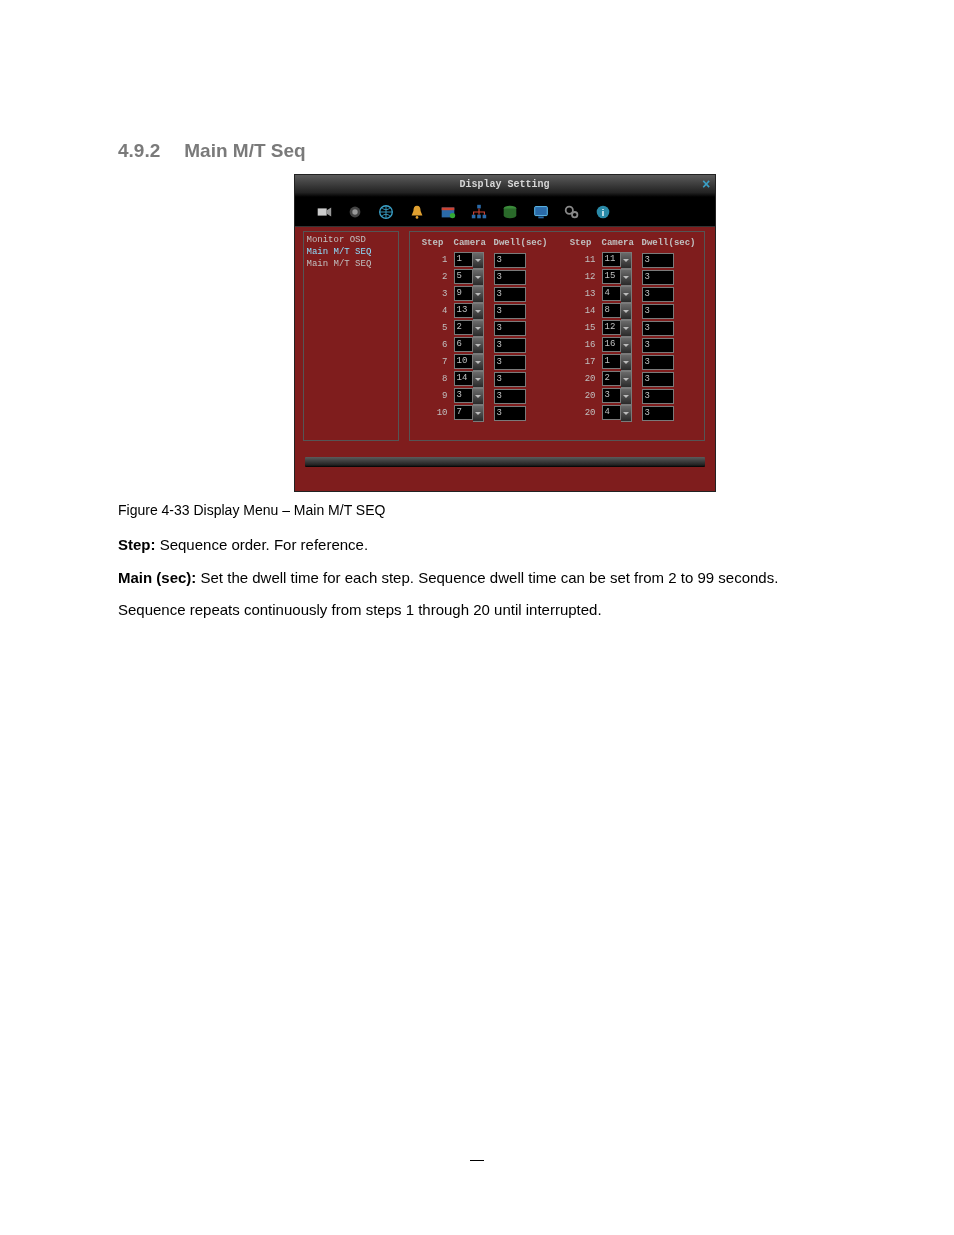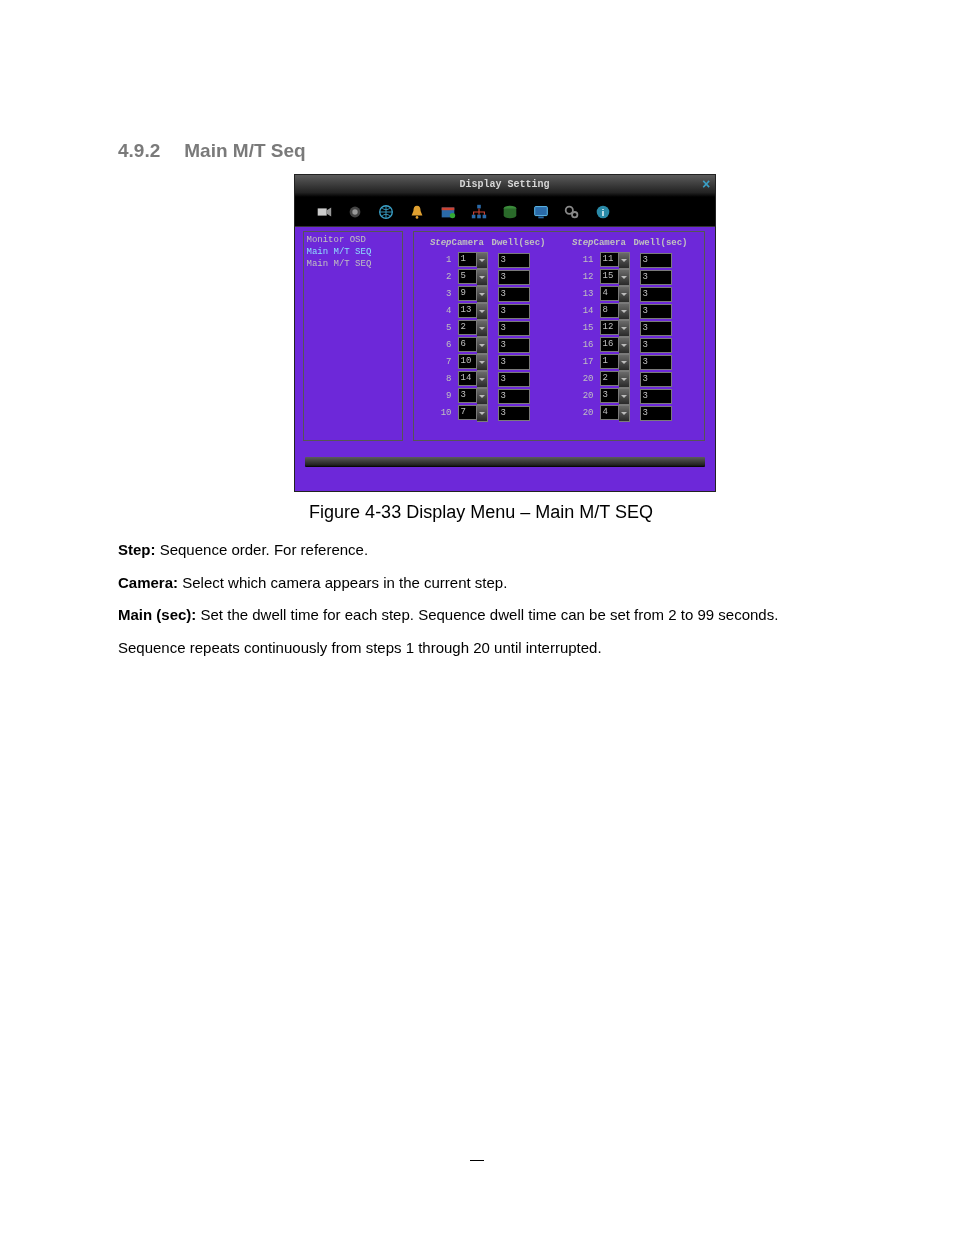--- a/index.html
+++ b/index.html
@@ -27,21 +27,21 @@
     display: inline-block;
     margin-right: 24px;
   }
   .figure-wrap {
     text-align: center;
     margin-top: 6px;
   }
   .dialog {
     display: inline-block;
     width: 420px;
-    background: #6d28d9;
+    background: #7f1d1d;
     border: 1px solid #222;
     text-align: left;
     font-family: "Courier New", monospace;
     font-size: 9px;
     color: #c0c0c0;
     position: relative;
     padding-bottom: 24px;
     margin-left: 47px;
   }
   .cursor {
@@ -121,21 +121,21 @@
     display: flex;
     gap: 18px;
   }
   .seq-col { }
   .hdr-row {
     display: flex;
     color: #c0c0c0;
     font-weight: bold;
     margin-bottom: 4px;
   }
-  .hdr-step { width: 30px; text-align: right; padding-right: 0; font-style: italic; }
+  .hdr-step { width: 30px; text-align: center; padding-right: 6px; }
   .hdr-cam  { width: 40px; }
   .hdr-dwell{ width: 54px; }
   .seq-row {
     display: flex;
     align-items: center;
     height: 16px;
     margin-bottom: 1px;
   }
   .c-step {
     width: 30px;
@@ -182,22 +182,22 @@
     background: #000;
     color: #c0c0c0;
   }
   .footer-bar {
     margin: 16px 10px 0 10px;
     height: 10px;
     background: linear-gradient(#5b5b5b,#222 80%,#000);
     border-radius: 1px;
   }
   .caption {
-    text-align: center;
-    font-size: 18px;
+    text-align: left;
+    font-size: 14px;
     color: #000;
     margin-top: 10px;
     font-family: Arial, Helvetica, sans-serif;
   }
   .desc {
     margin-top: 13px;
     font-size: 15px;
     line-height: 1.9;
   }
   .desc p { margin: 0 0 4px 0; }
@@ -488,20 +488,19 @@
       </div>
 
       <div class="footer-bar"></div>
     </div>
 
     <div class="caption">Figure 4-33  Display Menu – Main M/T SEQ</div>
   </div>
 
   <div class="desc">
     <p><b>Step:</b><span> Sequence order. For reference.</span></p>
-    <p><b>Camera:</b><span> Select which camera appears in the current step.</span></p>
     <p><b>Main (sec):</b><span> Set the dwell time for each step. Sequence dwell time can be set from 2 to 99 seconds.</span></p>
     <p>Sequence repeats continuously from steps 1 through 20 until interrupted.</p>
   </div>
 
 </div>
 
 <div class="page-dash">—</div>
 
 </body></html>

